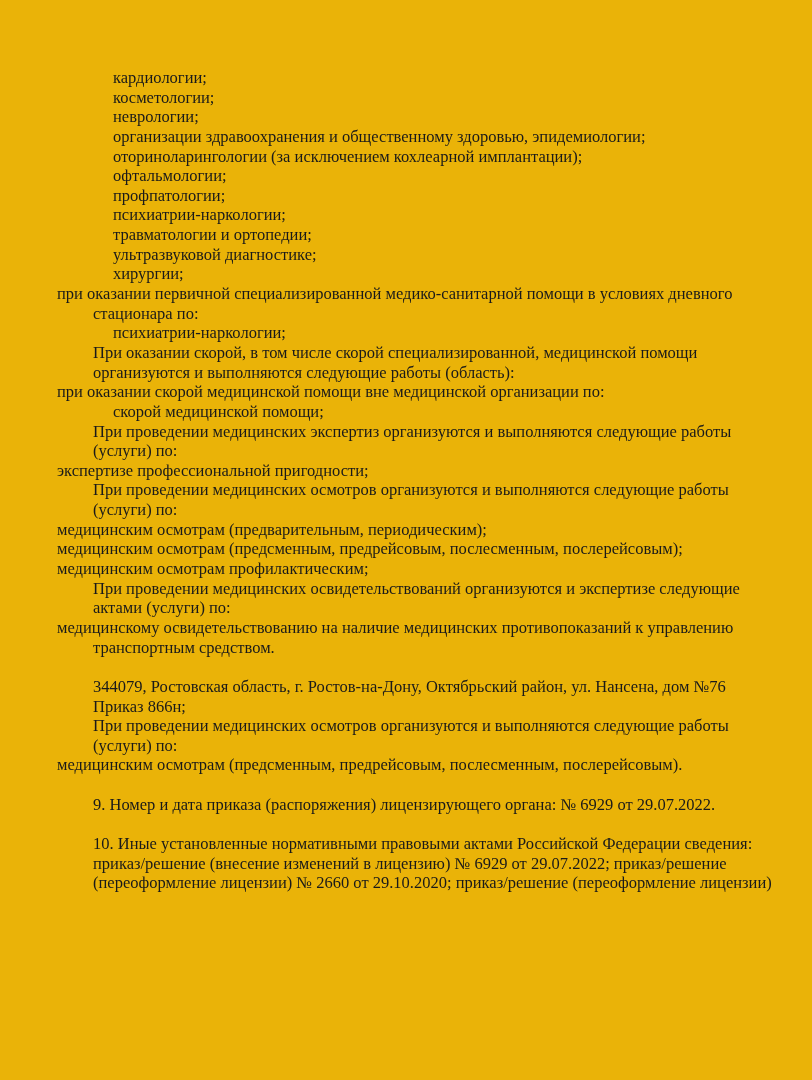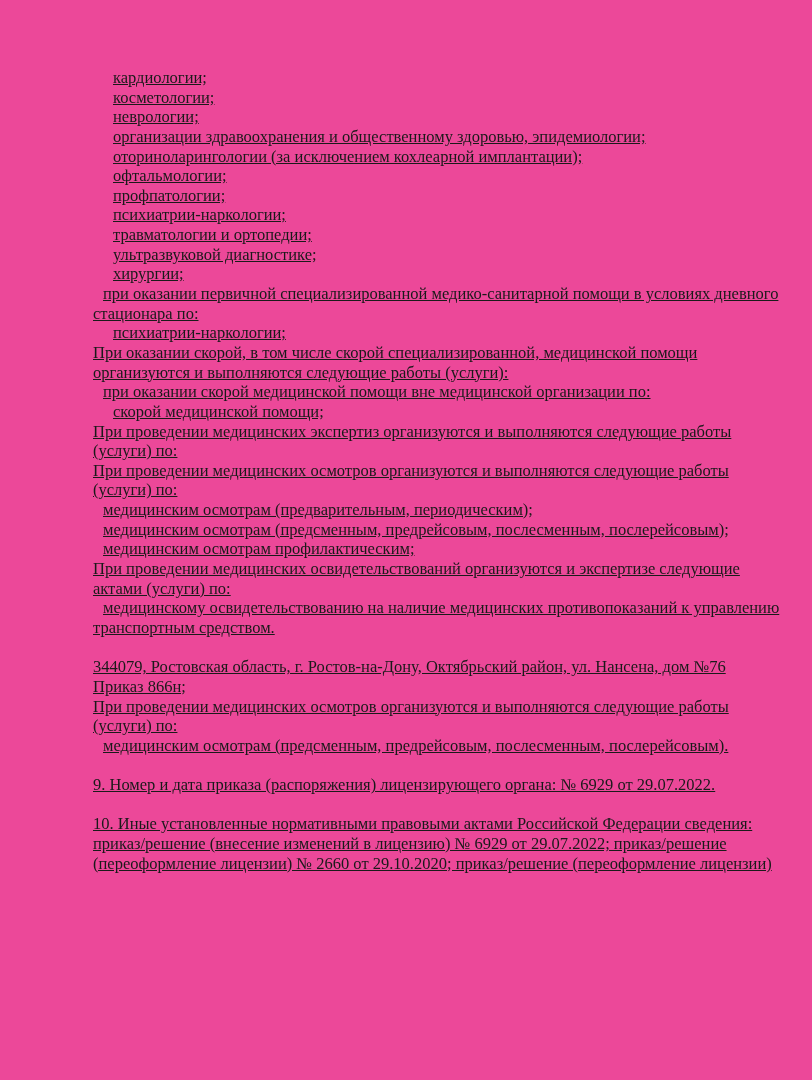--- a/index.html
+++ b/index.html
@@ -24,48 +24,49 @@
     color: #1a1a1a;
     -webkit-font-smoothing: antialiased;
   }
   .line {
     height: 19.65px;
     line-height: 19.65px;
     white-space: pre;
     overflow: visible;
   }
   .ind-0 { padding-left: 93px; }
-  .ind-1 { padding-left: 103px; }
+  .ind-1 { padding-left: 57px; }
   .ind-2 { padding-left: 113px; }
   .blank {  }
 </style>
 </head>
 <body>
 
-<div class="page" style="background: #ec4899; color: rgb(26, 26, 26); text-decoration: underline;">
+<div class="page" style="background: #eab308; color: rgb(26, 26, 26);">
     <div class="line ind-2">кардиологии;</div>
     <div class="line ind-2">косметологии;</div>
     <div class="line ind-2">неврологии;</div>
     <div class="line ind-2">организации здравоохранения и общественному здоровью, эпидемиологии;</div>
     <div class="line ind-2">оториноларингологии (за исключением кохлеарной имплантации);</div>
     <div class="line ind-2">офтальмологии;</div>
     <div class="line ind-2">профпатологии;</div>
     <div class="line ind-2">психиатрии-наркологии;</div>
     <div class="line ind-2">травматологии и ортопедии;</div>
     <div class="line ind-2">ультразвуковой диагностике;</div>
     <div class="line ind-2">хирургии;</div>
     <div class="line ind-1">при оказании первичной специализированной медико-санитарной помощи в условиях дневного</div>
     <div class="line ind-0">стационара по:</div>
     <div class="line ind-2">психиатрии-наркологии;</div>
     <div class="line ind-0">При оказании скорой, в том числе скорой специализированной, медицинской помощи</div>
-    <div class="line ind-0">организуются и выполняются следующие работы (услуги):</div>
+    <div class="line ind-0">организуются и выполняются следующие работы (область):</div>
     <div class="line ind-1">при оказании скорой медицинской помощи вне медицинской организации по:</div>
     <div class="line ind-2">скорой медицинской помощи;</div>
     <div class="line ind-0">При проведении медицинских экспертиз организуются и выполняются следующие работы</div>
     <div class="line ind-0">(услуги) по:</div>
+    <div class="line ind-1">экспертизе профессиональной пригодности;</div>
     <div class="line ind-0">При проведении медицинских осмотров организуются и выполняются следующие работы</div>
     <div class="line ind-0">(услуги) по:</div>
     <div class="line ind-1">медицинским осмотрам (предварительным, периодическим);</div>
     <div class="line ind-1">медицинским осмотрам (предсменным, предрейсовым, послесменным, послерейсовым);</div>
     <div class="line ind-1">медицинским осмотрам профилактическим;</div>
     <div class="line ind-0">При проведении медицинских освидетельствований организуются и экспертизе следующие</div>
     <div class="line ind-0">актами (услуги) по:</div>
     <div class="line ind-1">медицинскому освидетельствованию на наличие медицинских противопоказаний к управлению</div>
     <div class="line ind-0">транспортным средством.</div>
     <div class="line ind-0 blank"></div>

